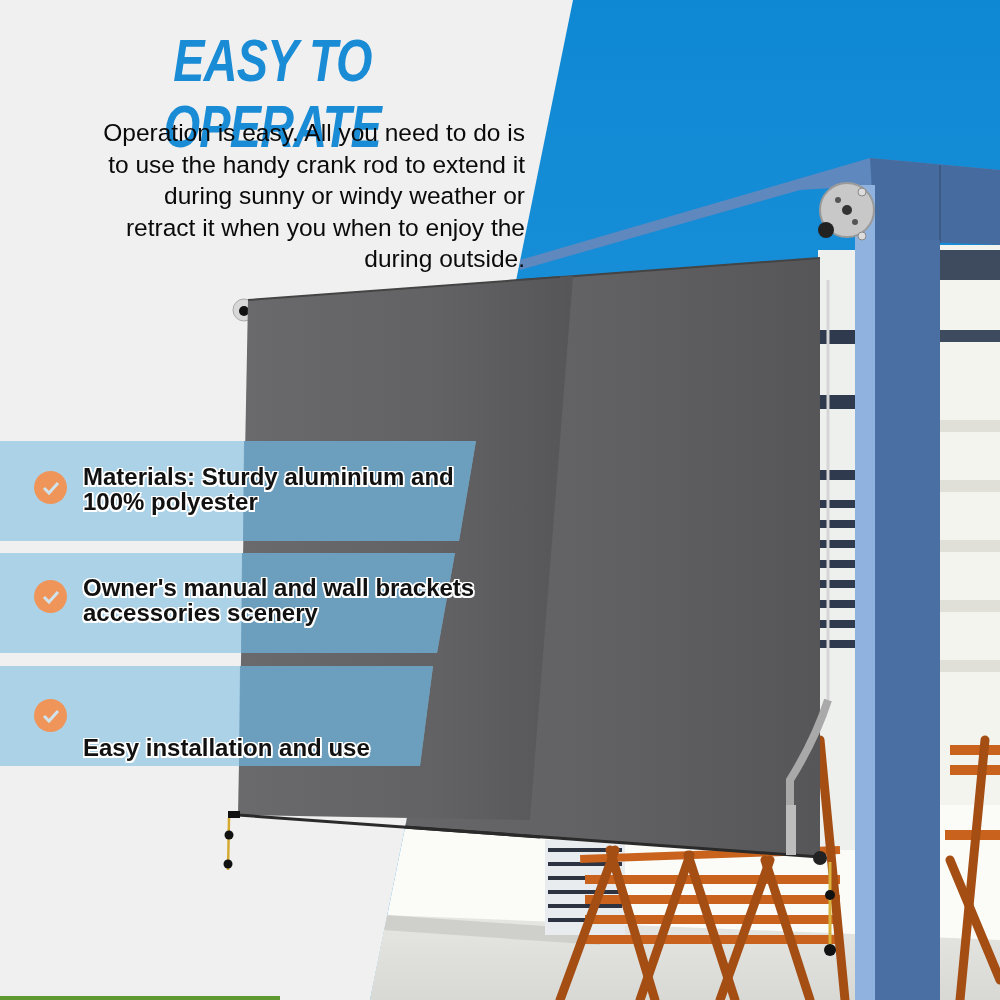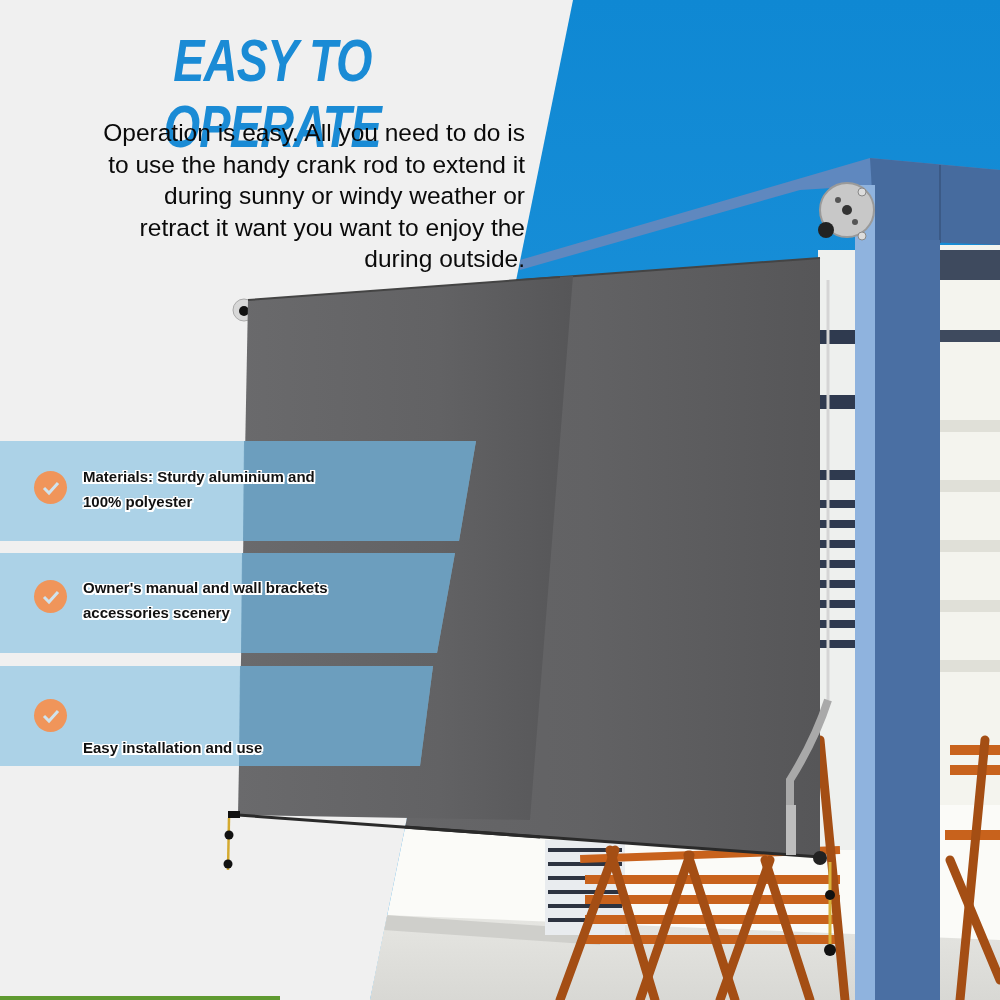--- a/index.html
+++ b/index.html
@@ -13,21 +13,21 @@
     font-family:"Liberation Sans", sans-serif; font-weight:bold; font-style:italic;
     font-size:60px; line-height:66px; letter-spacing:-1px;
     transform:scaleX(0.78); transform-origin:272px 0;
     color:#1a8bd5;
   }
   .intro {
     left:20px; top:117px; width:505px; text-align:right;
     font-size:24.5px; line-height:31.5px; color:#0a0a0a;
   }
   .band-text {
-    font-weight:bold; font-size:15px; line-height:25px; color:#111;
+    font-weight:bold; font-size:24px; line-height:25px; color:#111;
     text-shadow: -1.5px -1.5px 0 #fff, 1.5px -1.5px 0 #fff, -1.5px 1.5px 0 #fff, 1.5px 1.5px 0 #fff,
                  0 -1.5px 0 #fff, 0 1.5px 0 #fff, -1.5px 0 0 #fff, 1.5px 0 0 #fff;
   }
   .check {
     width:33px; height:33px; border-radius:50%; background:#f0955a;
     display:flex; align-items:center; justify-content:center;
   }
 </style>
 </head>
 <body>
@@ -187,21 +187,21 @@
   <polygon points="242,553 455,553 437,653 241,653" fill="#3e7aa3" fill-opacity="0.55"></polygon>
   <polygon points="240,666 433,666 420,766 239,766" fill="#3e7aa3" fill-opacity="0.55"></polygon>
 </svg>
 
 <div class="abs heading">EASY TO OPERATE</div>
 
 <div class="abs intro">
   <div>Operation is easy. All you need to do is</div>
   <div>to use the handy crank rod to extend it</div>
   <div>during sunny or windy weather or</div>
-  <div>retract it want you want to enjoy the</div>
+  <div>retract it when you when to enjoy the</div>
   <div>during outside.</div>
 </div>
 
 <div class="abs" style="left:34px;top:471px;">
   <div class="check abs" style="left:0;top:0;">
     <svg width="20" height="16" viewBox="0 0 20 16">
         <polyline points="3,8 8,13 17,3" fill="none" stroke="#cfe3ee" stroke-width="3"></polyline>
       </svg>
   </div>
   <div class="abs band-text" style="left:49px;top:-7px;width:420px;">

